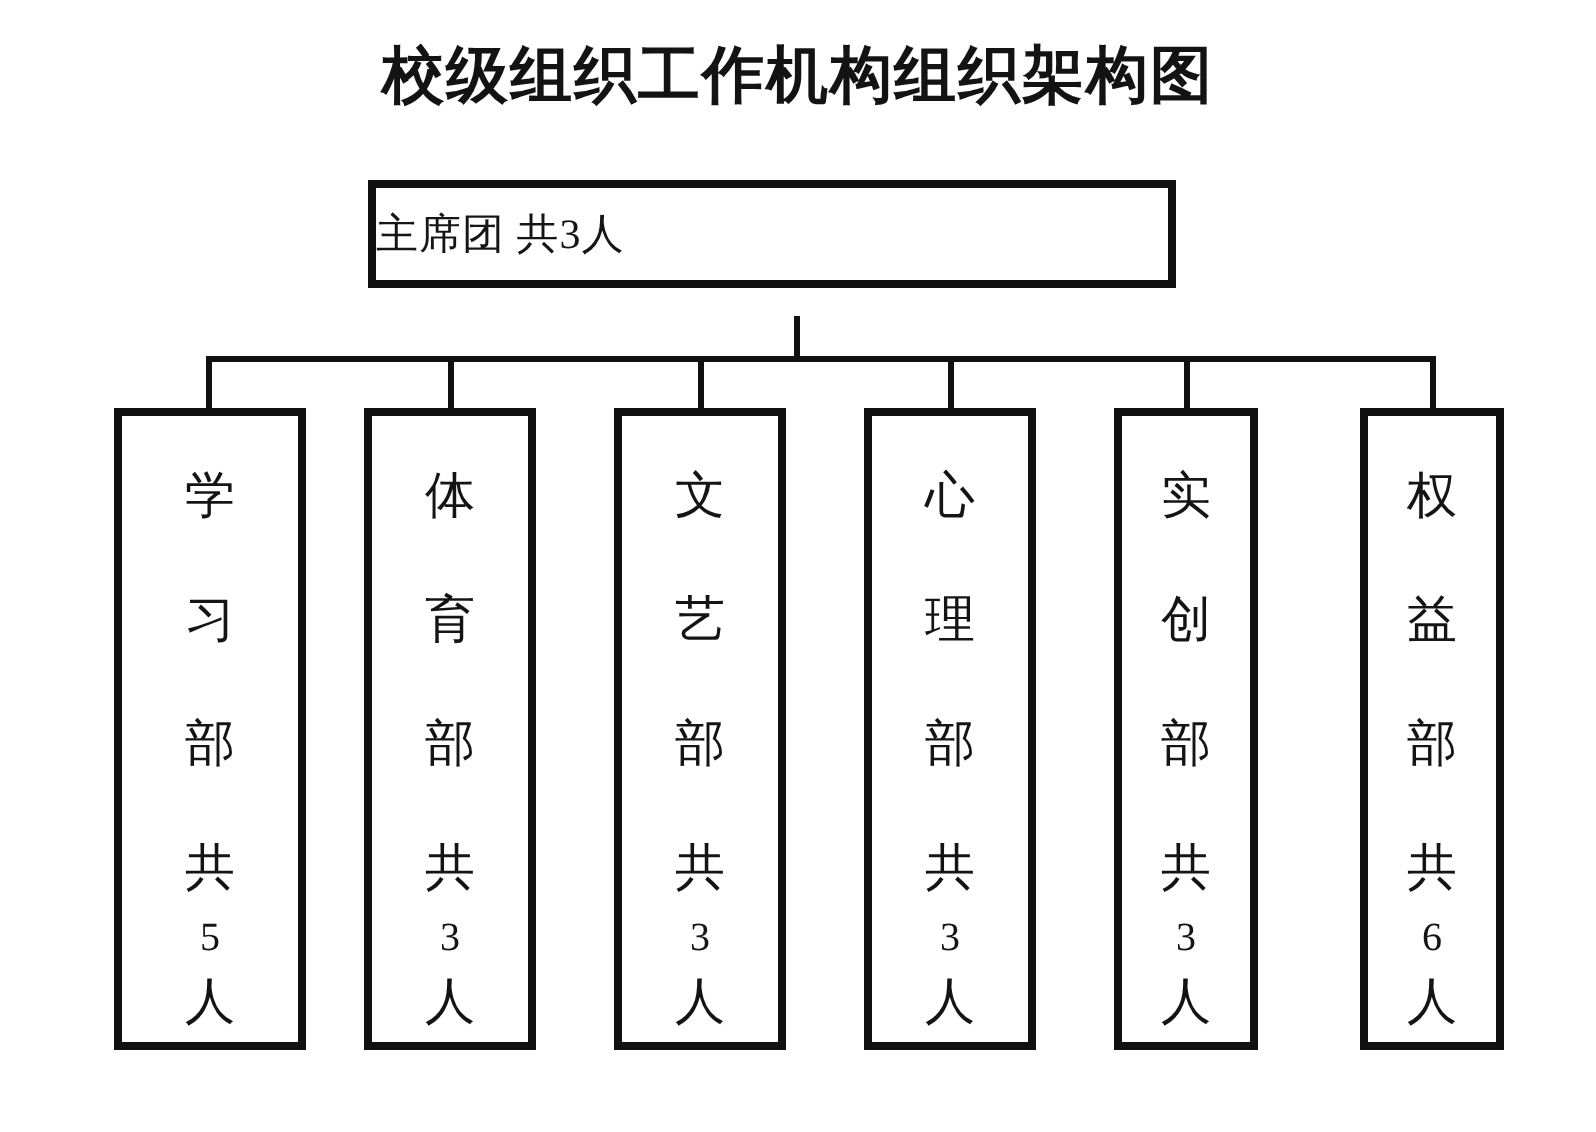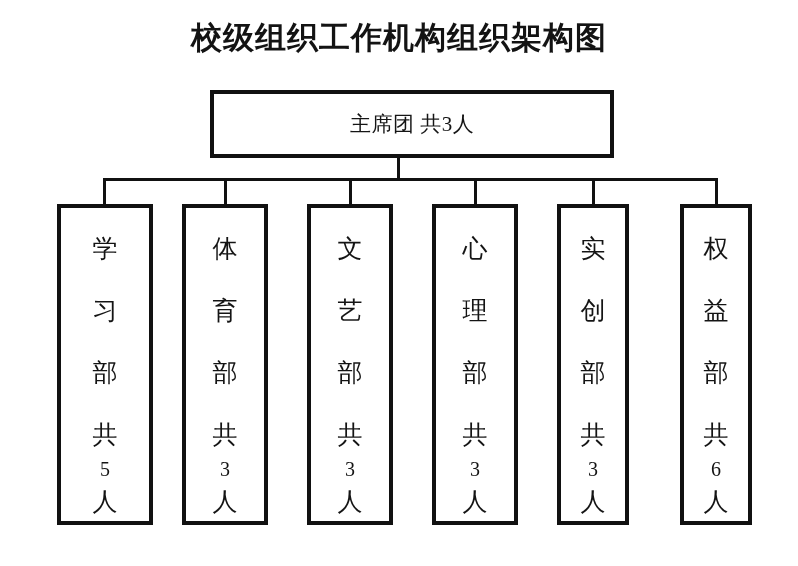--- a/index.html
+++ b/index.html
@@ -40,27 +40,26 @@
 
   
   .node-box {
     position: absolute;
     box-sizing: border-box;
     background: #ffffff;
     border: 4px solid #111111;
   }
 
   #root-node {
-    left: 210px;
+    left: 184px;
     top: 90px;
     width: 404px;
-    height: 68px;
+    height: 54px;
     display: flex;
     align-items: center;
-    justify-content: center;
   }
 
   .root-label {
     font-family: "Liberation Serif", "DejaVu Serif", serif;
     font-size: 21px;
     font-weight: 400;
     color: #151515;
     letter-spacing: 0.5px;
     white-space: nowrap;
   }

